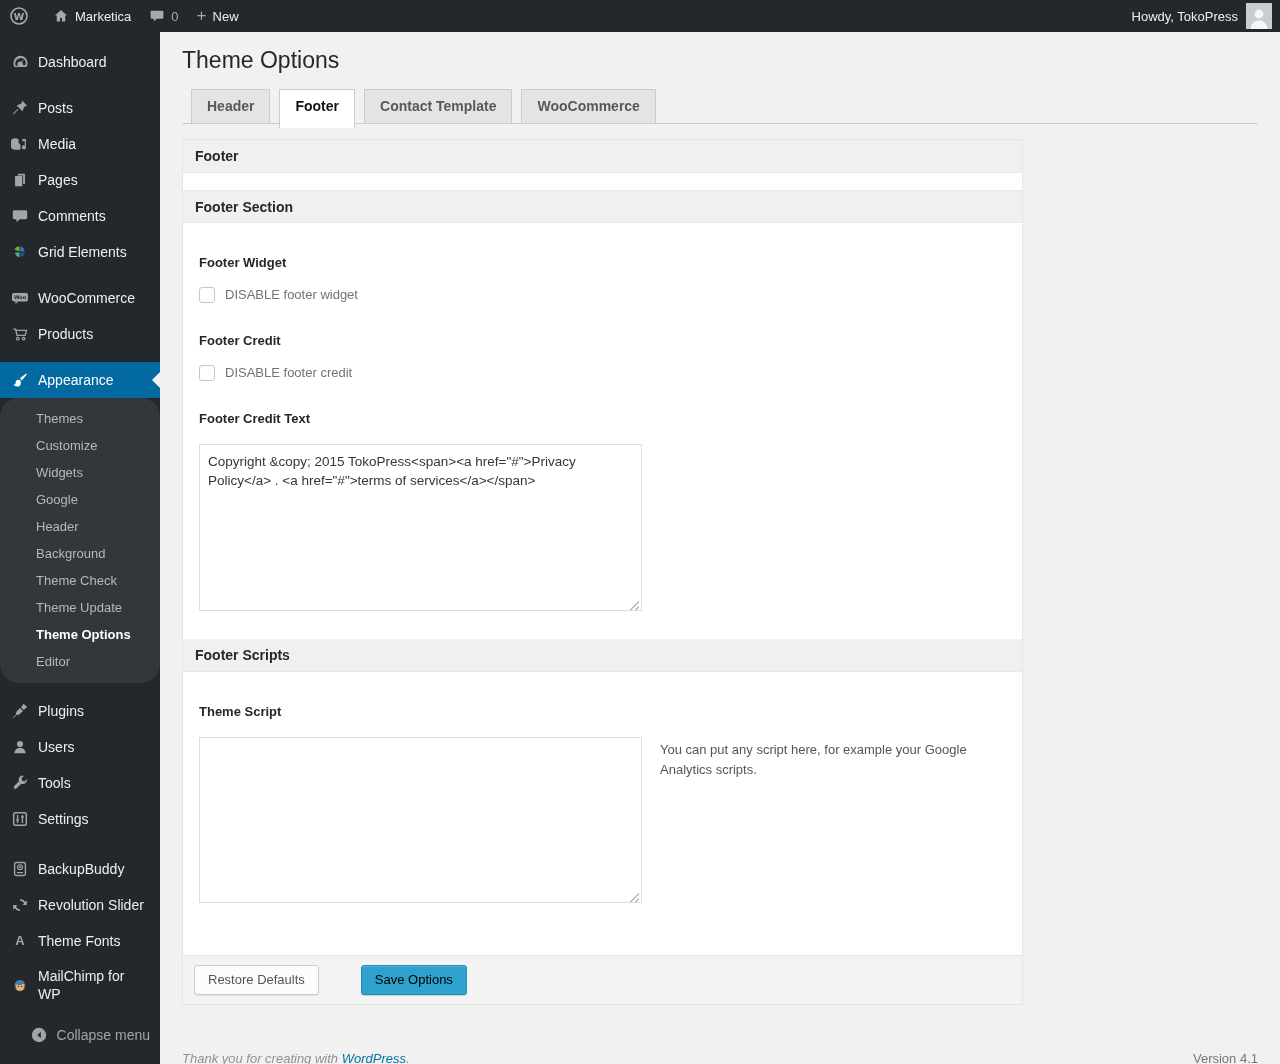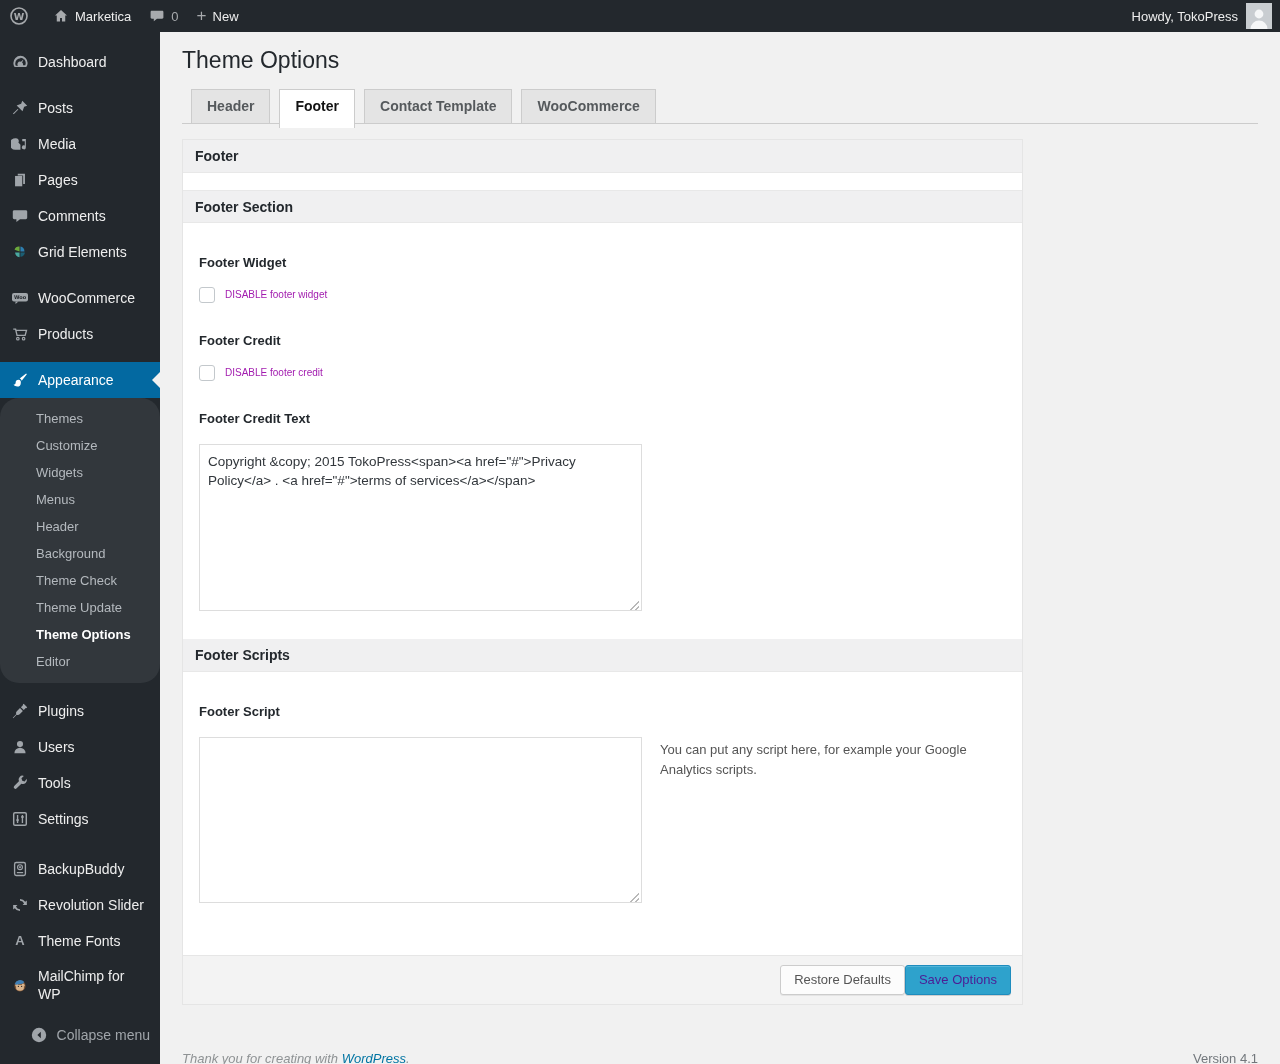--- a/index.html
+++ b/index.html
@@ -45,37 +45,37 @@
   
   .panel { width:841px; margin-top:15px; background:#fff; border:1px solid #e5e5e5; }
   .bar { background:#f0f0f1; border-bottom:1px solid #e8e8e8; padding:0 12px; height:33px;
     display:flex; align-items:center; font-size:14px; font-weight:bold; color:#23282d; }
   .bar + .bar, .spacer + .bar { border-top:1px solid #e8e8e8; }
   .spacer { height:17px; background:#fff; }
   .content { padding:2px 16px 24px; }
   .field-label { font-size:13px; font-weight:bold; color:#23282d; margin-top:30px; line-height:16px; }
   .checkbox-row { display:flex; align-items:center; gap:10px; margin-top:16px; cursor:pointer; }
   .checkbox { width:16px; height:16px; background:#fff; border:1px solid #c3c8cc; border-radius:3px; flex:0 0 16px; }
-  .checkbox-label { font-size:10px; color:#a21caf; line-height:16px; }
+  .checkbox-label { font-size:13px; color:#737373; line-height:16px; }
   .ta-row { display:flex; align-items:flex-start; margin-top:17px; }
   .ta-wrap { position:relative; }
   textarea { width:443px; height:167px; border:1px solid #ddd; background:#fff; resize:none;
     font-family:"Liberation Sans","DejaVu Sans",sans-serif; font-size:13.5px; color:#32373c;
     padding:7px 8px; line-height:19px; outline:none; }
   textarea.script { height:166px; }
   .resize-handle { position:absolute; right:3px; bottom:5px; width:11px; height:11px;
     background:repeating-linear-gradient(-45deg, transparent 0 2px, #b9b9b9 2px 3.5px);
     clip-path:polygon(100% 0, 100% 100%, 0 100%); cursor:nwse-resize; }
   .hint { width:312px; margin-left:18px; font-size:13px; color:#555; line-height:1.55; padding-top:3px; }
   .actions { background:#f3f3f3; border-top:1px solid #e6e6e6; padding:9px 11px; display:flex;
-    align-items:center; justify-content:flex-end; }
+    align-items:center; justify-content:flex-start; }
   .btn { font-size:13px; border-radius:3px; padding:6px 13px; cursor:pointer; line-height:16px; display:inline-block; }
   .btn-secondary { background:#fcfcfc; border:1px solid #ccc; color:#555; box-shadow:0 1px 0 rgba(0,0,0,0.06); }
-  .btn-primary { background:#2ea2cc; border:1px solid #1e8cbe; color:#4c1d95;
-    box-shadow:inset 0 1px 0 rgba(120,200,230,.5), 0 1px 0 rgba(0,0,0,.15); }
+  .btn-primary { background:#2ea2cc; border:1px solid #1e8cbe; color:#000000;
+    box-shadow:inset 0 1px 0 rgba(120,200,230,.5), 0 1px 0 rgba(0,0,0,.15);margin-left:42px; }
 
   
   .page-footer { display:flex; justify-content:space-between; align-items:center; margin-top:46px; padding-bottom:10px; }
   .thanks { font-size:13px; font-style:italic; color:#8e9294; }
   .thanks a { color:#0074a2; text-decoration:none; cursor:pointer; }
   .version { font-size:13px; color:#72777c; }
 
   svg { display:block; }
 </style>
 </head>
@@ -217,21 +217,21 @@
         </svg>
     </span>
     <span>Appearance</span>
     <span class="m-arrow"></span>
   </div>
 
   <div class="submenu">
     <div class="sm-item">Themes</div>
     <div class="sm-item">Customize</div>
     <div class="sm-item">Widgets</div>
-    <div class="sm-item">Menus</div>
+    <div class="sm-item">Google</div>
     <div class="sm-item">Header</div>
     <div class="sm-item">Background</div>
     <div class="sm-item">Theme Check</div>
     <div class="sm-item">Theme Update</div>
     <div class="sm-item current">Theme Options</div>
     <div class="sm-item">Editor</div>
   </div>
 
   <div class="m-gap"></div>
 
@@ -369,21 +369,21 @@
           <span class="resize-handle"></span>
         </div>
       </div>
 
     </div>
 
     <div class="bar">Footer Scripts</div>
 
     <div class="content" style="padding-bottom:48px;">
 
-      <div class="field-label">Footer Script</div>
+      <div class="field-label">Theme Script</div>
       <div class="ta-row">
         <div class="ta-wrap">
           <textarea class="script" spellcheck="false" style=""></textarea>
           <span class="resize-handle"></span>
         </div>
         <div class="hint">You can put any script here, for example your Google Analytics scripts.</div>
       </div>
 
     </div>
 

